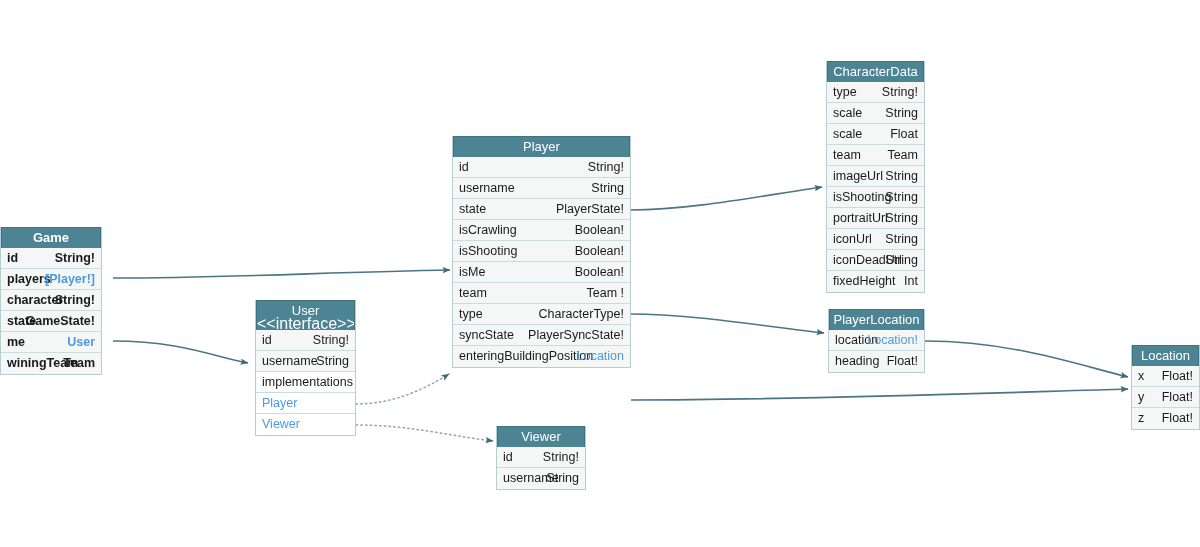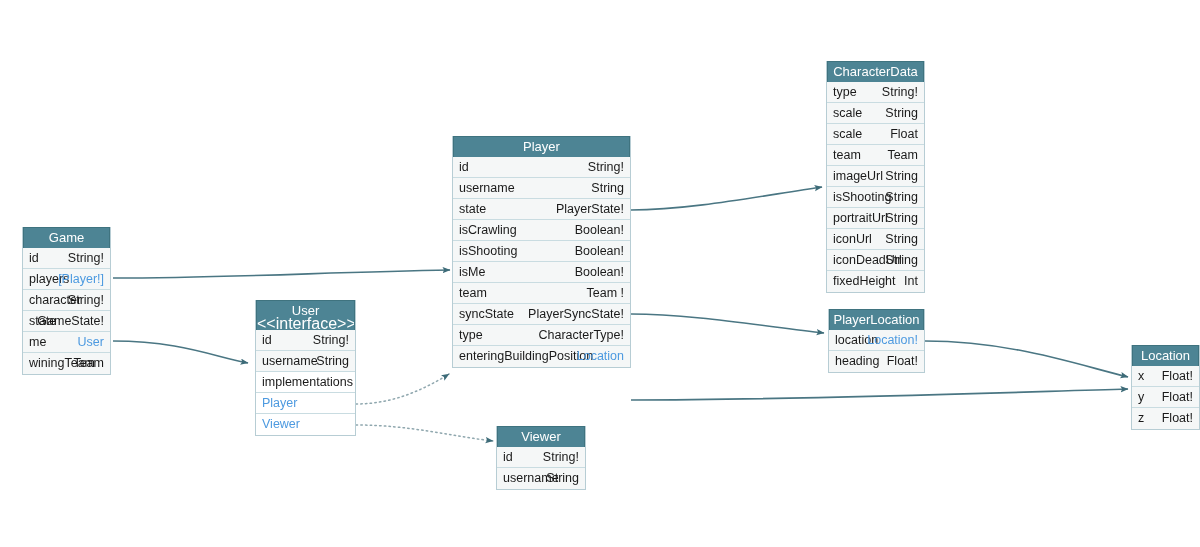--- a/index.html
+++ b/index.html
@@ -91,21 +91,21 @@
 
     <path d="M925,341 C 1010,341 1075,364 1128,377" fill="none" stroke="#4a7683" stroke-width="1.6" marker-end="url(#arw)"></path>
 
     <path d="M631,400 C 800,400 990,393 1128,389" fill="none" stroke="#4a7683" stroke-width="1.6" marker-end="url(#arw)"></path>
 
     <path d="M356,404 C 390,404 420,392 449,374" fill="none" stroke="#8fa7ae" stroke-width="1.5" stroke-dasharray="1.5,3.2" stroke-linecap="round" marker-end="url(#arwd)"></path>
 
     <path d="M356,425 C 410,425 450,436 493,441" fill="none" stroke="#8fa7ae" stroke-width="1.5" stroke-dasharray="1.5,3.2" stroke-linecap="round" marker-end="url(#arwd)"></path>
   </svg>
 
-  <div class="entity" id="e-game" style="left:22px; top:227px; width:89px;">
+  <div class="entity" id="e-game" style="left:0; top:227px; width:102px;font-weight:bold;">
     <div class="hdr">Game</div>
     <div class="row">
       <span class="fname">id</span>
       <span class="ftype">String!</span>
     </div>
     <div class="row">
       <span class="fname">players</span>
       <span class="ftype link">[Player!]</span>
     </div>
     <div class="row">
@@ -174,28 +174,28 @@
     </div>
     <div class="row">
       <span class="fname">isMe</span>
       <span class="ftype">Boolean!</span>
     </div>
     <div class="row">
       <span class="fname">team</span>
       <span class="ftype">Team !</span>
     </div>
     <div class="row">
+      <span class="fname">type</span>
+      <span class="ftype">CharacterType!</span>
+    </div>
+    <div class="row">
       <span class="fname">syncState</span>
       <span class="ftype">PlayerSyncState!</span>
     </div>
     <div class="row">
-      <span class="fname">type</span>
-      <span class="ftype">CharacterType!</span>
-    </div>
-    <div class="row">
       <span class="fname">enteringBuildingPosition</span>
       <span class="ftype link">Location</span>
     </div>
   </div>
 
   <div class="entity" id="e-viewer" style="left:496px; top:426px; width:90px;">
     <div class="hdr">Viewer</div>
     <div class="row">
       <span class="fname">id</span>
       <span class="ftype">String!</span>

